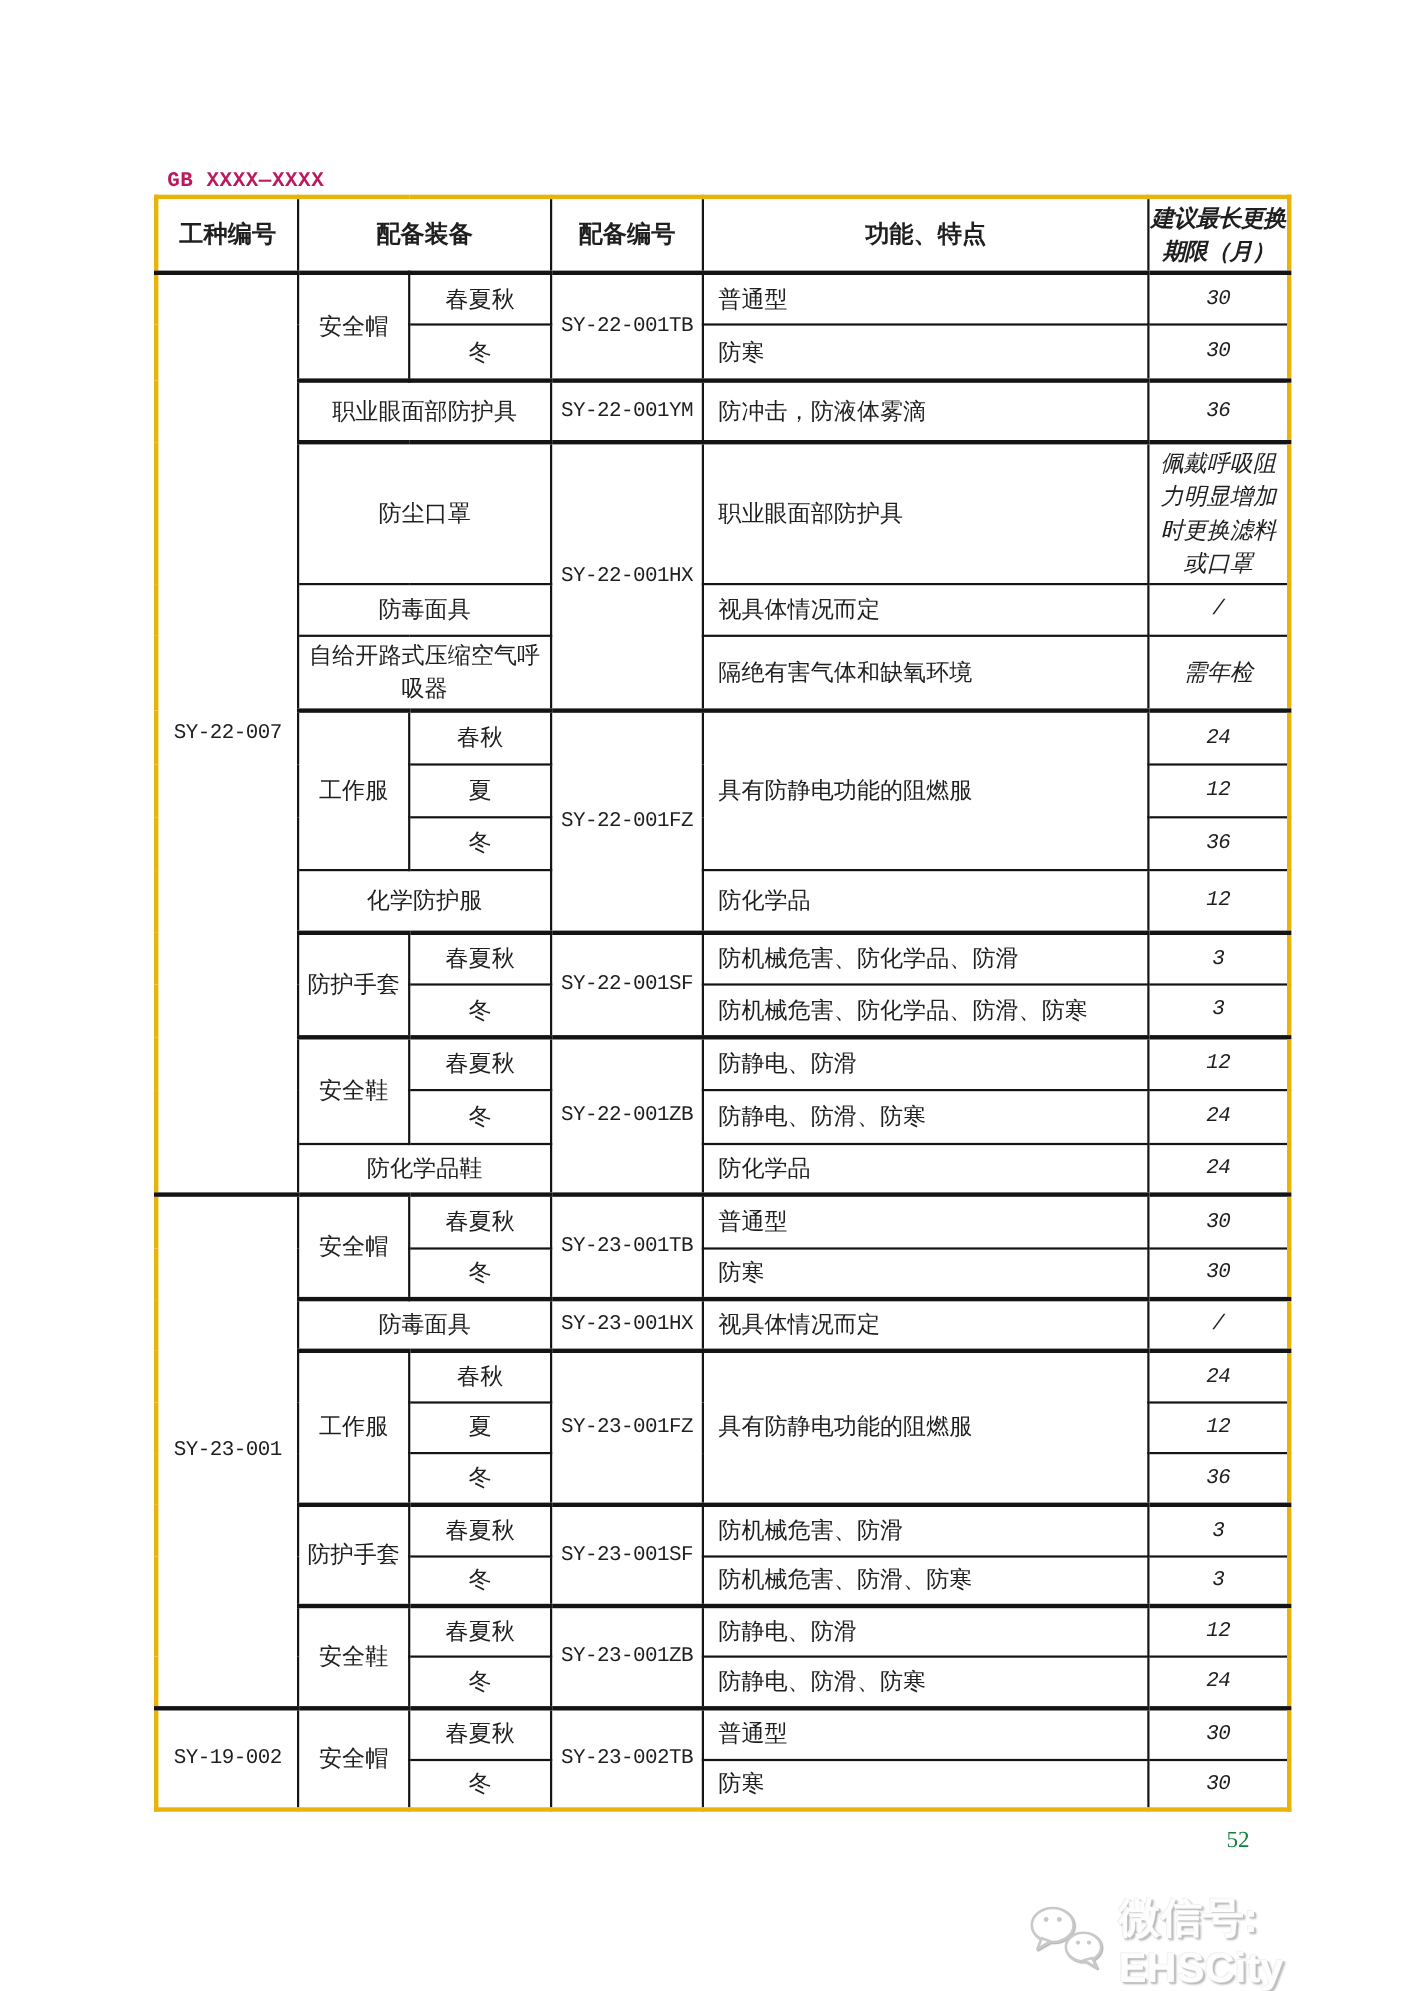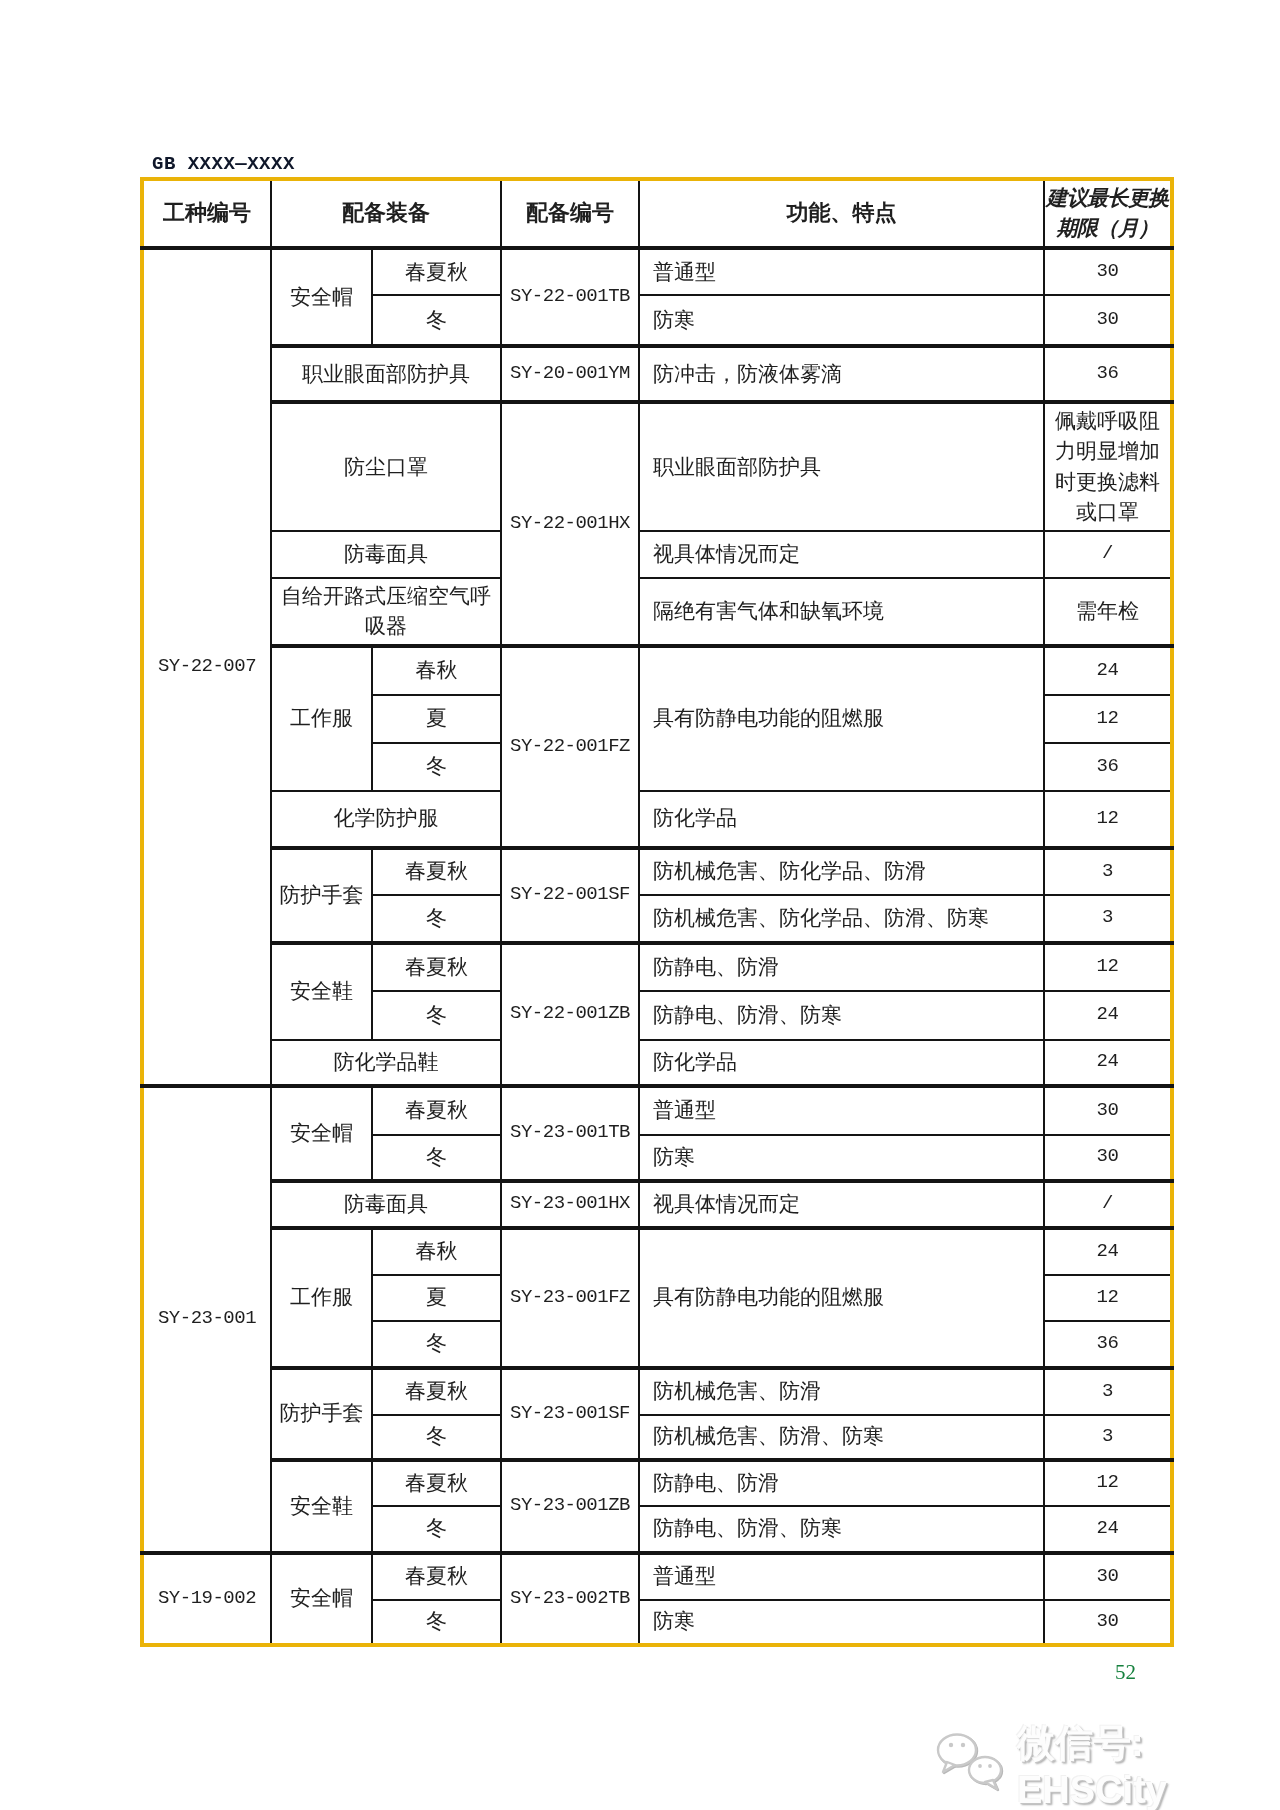--- a/index.html
+++ b/index.html
@@ -1,27 +1,27 @@
 <!DOCTYPE html>
 <html><head>
 <meta charset="utf-8">
 <style>
   html,body{margin:0;padding:0;background:#ffffff;}
   .page{position:relative;width:1280px;height:1810px;background:#ffffff;overflow:hidden;
         font-family:"Liberation Serif","DejaVu Serif",serif;color:#1f1f1f;}
   .gb-label{position:absolute;left:152px;top:153px;font-family:"Liberation Mono","DejaVu Sans Mono",monospace;
-        font-size:19px;font-weight:700;letter-spacing:0.5px;color:#0f172a;}
+        font-size:19px;font-weight:700;letter-spacing:0.5px;color:#be185d;}
   table.ppe{position:absolute;left:140px;top:177px;border-collapse:collapse;table-layout:fixed;width:1032px;}
   table.ppe td,table.ppe th{border:2px solid #141414;vertical-align:middle;text-align:center;
         font-size:21px;line-height:1.45;padding:2px 4px;font-weight:400;color:#1f1f1f;overflow:hidden;}
   table.ppe th{font-weight:700;font-size:22px;}
   table.ppe th.c5{font-size:21px;letter-spacing:-0.6px;padding:2px 1px;font-style:italic;}
   table.ppe .mono{font-family:"Liberation Mono","DejaVu Sans Mono",monospace;font-size:19px;letter-spacing:-0.5px;}
   table.ppe td.c4{text-align:left;padding-left:13px;}
-  table.ppe td.c5{padding:2px 8px;}
+  table.ppe td.c5{padding:2px 8px;font-style:italic;}
   table.ppe{border:4px solid #eab308;}
   tr.head th{border-bottom-width:4px;}
   tr.thick td{border-top-width:4px;}
   .page-num{position:absolute;left:1115px;top:1660px;font-size:21px;color:#15803d;
         font-family:"Liberation Serif","DejaVu Serif",serif;}
   .watermark{position:absolute;left:935px;top:1718px;display:flex;align-items:center;gap:10px;}
   .watermark .wm-text{font-family:"Liberation Sans","DejaVu Sans",sans-serif;font-size:38px;font-weight:600;
         color:#fdfdfd;text-shadow:-1px -1px 0 #f1f1f1, 1px 1px 0 #c4c4c4, 2px 2px 2px #adadad;}
   .watermark svg{filter:drop-shadow(1.5px 1.5px 0.5px #b8b8b8);}
 </style>
@@ -57,21 +57,21 @@
           <td class="c4">普通型</td>
           <td class="c5 mono">30</td>
         </tr>
         <tr style="height: 51px;">
           <td class="c2b">冬</td>
           <td class="c4">防寒</td>
           <td class="c5 mono">30</td>
         </tr>
         <tr class="thick" style="height: 56px;">
           <td class="c2a" colspan="2">职业眼面部防护具</td>
-          <td class="c3 mono">SY-20-001YM</td>
+          <td class="c3 mono">SY-22-001YM</td>
           <td class="c4">防冲击，防液体雾滴</td>
           <td class="c5 mono">36</td>
         </tr>
         <tr class="thick" style="height: 122px;">
           <td class="c2a" colspan="2">防尘口罩</td>
           <td class="c3 mono" rowspan="3">SY-22-001HX</td>
           <td class="c4">职业眼面部防护具</td>
           <td class="c5">佩戴呼吸阻力明显增加时更换滤料或口罩</td>
         </tr>
         <tr style="height: 47px;">

